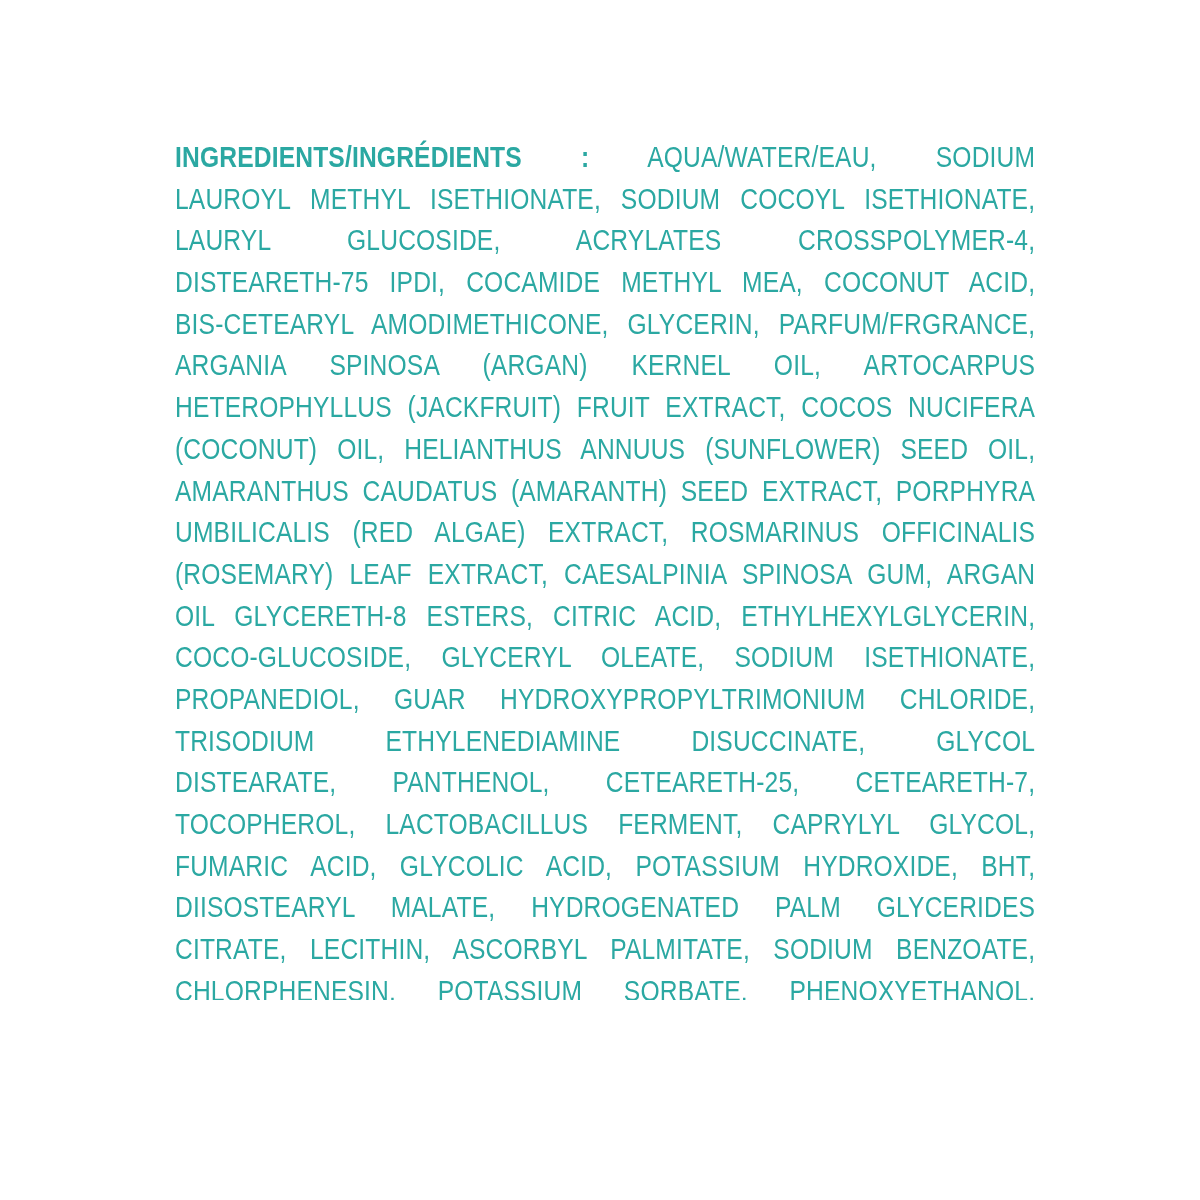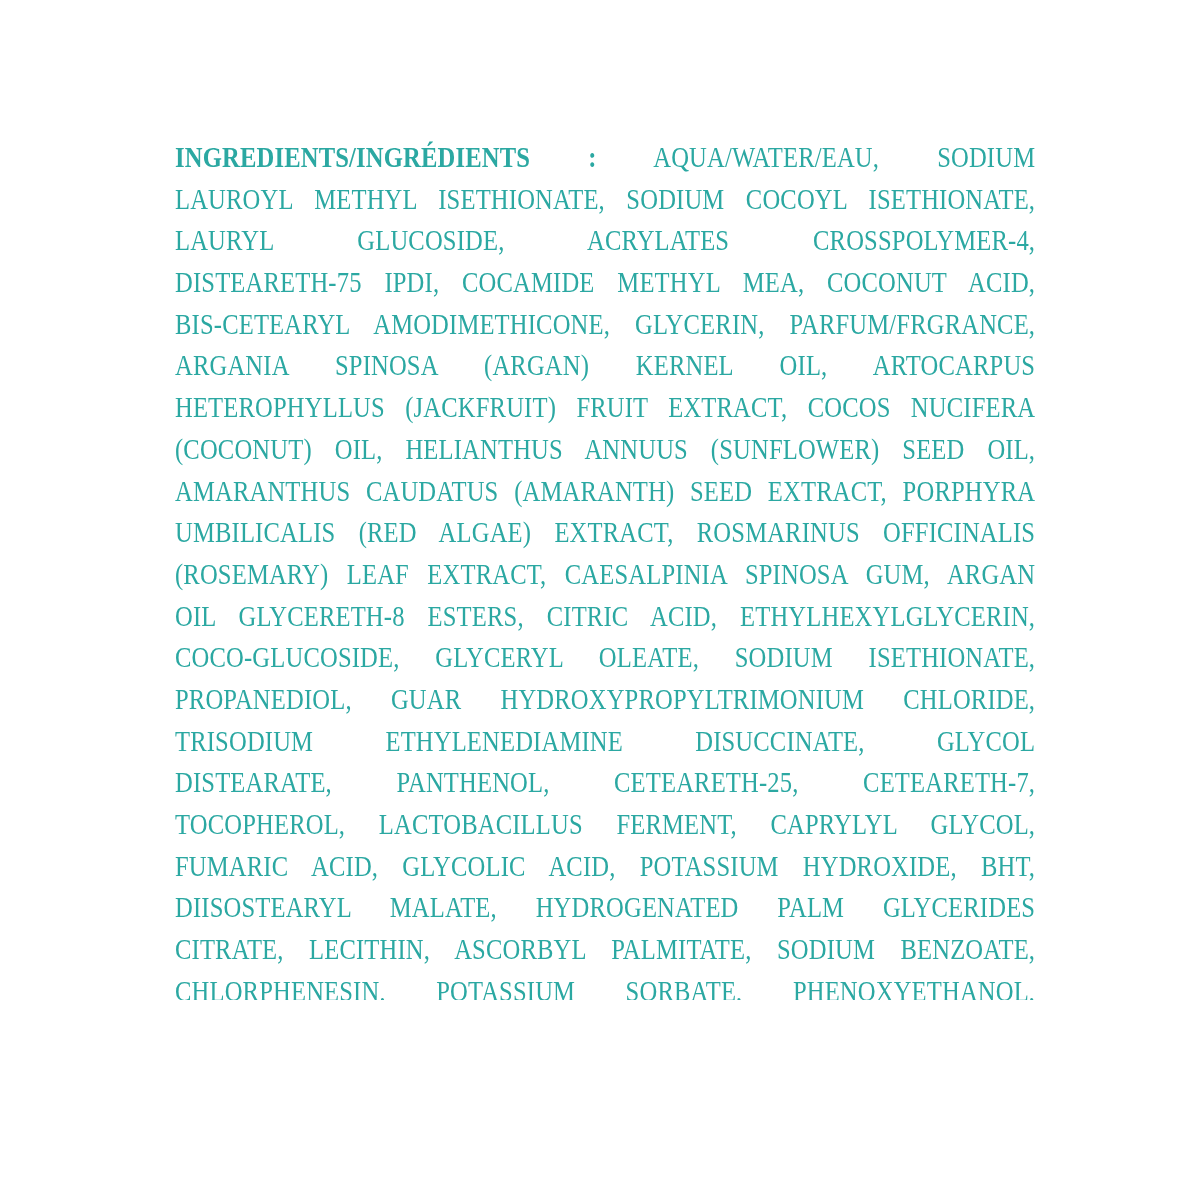--- a/index.html
+++ b/index.html
@@ -6,21 +6,21 @@
     margin: 0;
     padding: 0;
     background: #ffffff;
   }
   .sheet {
     position: relative;
     width: 1200px;
     height: 1000px;
     background: #ffffff;
     overflow: hidden;
-    font-family: Liberation Serif, serif;
+    font-family: Liberation Sans, sans-serif;
   }
   .textblock {
     position: absolute;
     left: 175px;
     top: 136px;
     width: 1049px;              
     transform: scaleX(0.82);    
     transform-origin: top left;
     color: #2ba8a2;
     font-size: 30px;

